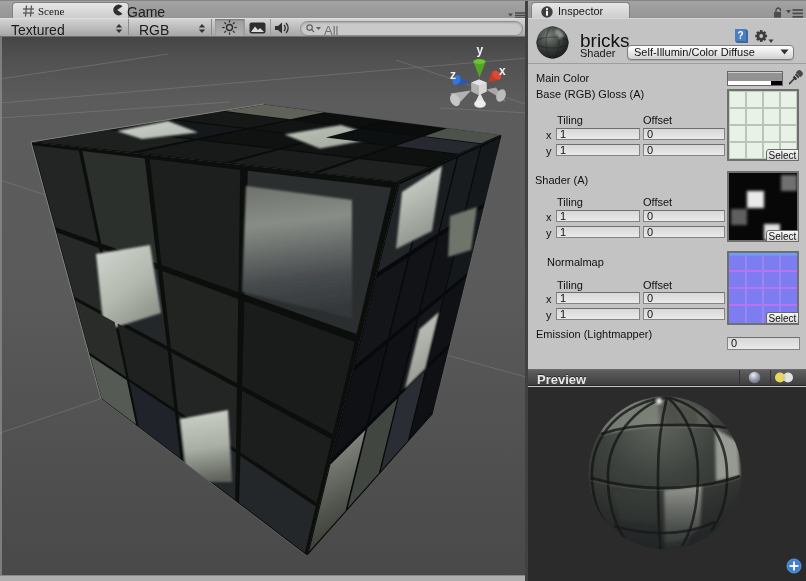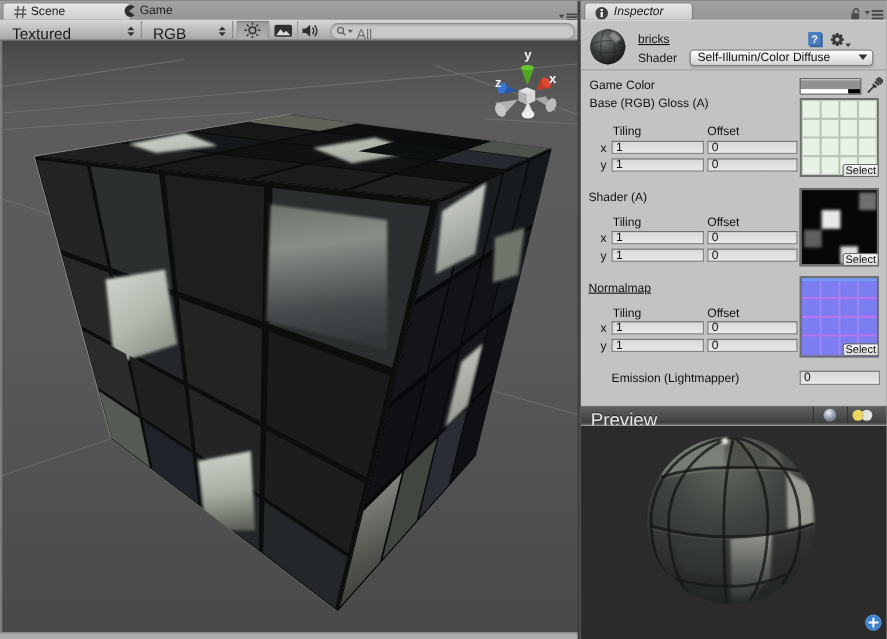--- a/index.html
+++ b/index.html
@@ -3,21 +3,21 @@
 *{margin:0;padding:0;box-sizing:border-box;}
 html,body{width:806px;height:581px;overflow:hidden;background:#9b9b9b;
   font-family:"Liberation Sans",sans-serif;-webkit-font-smoothing:antialiased;}
 #root{position:absolute;left:0;top:0;width:806px;height:581px;}
 .abs{position:absolute;}
 
 .tabstrip{position:absolute;top:0;height:18px;background:linear-gradient(#a4a4a4,#959595);}
 .tab{position:absolute;top:2px;height:16px;border-radius:4px 4px 0 0;
   background:linear-gradient(#e6e6e6,#cdcdcd);border:1px solid #828282;border-bottom:none;
   font-size:11px;color:#161616;}
-.tablabel{font-size:11px;color:#1c1c1c;}
+.tablabel{font-size:14px;color:#1c1c1c;}
 
 #toolbar{position:absolute;left:0;top:18px;width:528px;height:19px;
   background:linear-gradient(#d3d3d3,#a6a6a6);border-bottom:1px solid #707070;border-top:1px solid #dedede;}
 .tsep{position:absolute;top:1px;height:16px;width:1px;background:#8a8a8a;}
 .ttext{position:absolute;top:22px;font-size:14px;color:#1a1a1a;}
 
 #viewport{position:absolute;left:0;top:37px;width:528px;height:538px;
   background:linear-gradient(#454545 0%, #515151 4%, #5c5c5c 12%, #5b5b5b 45%, #515151 75%, #494949 100%);}
 #bottomstrip{position:absolute;left:0;top:575px;width:528px;height:6px;background:#aeaeae;border-top:1px solid #888;}
 
@@ -33,21 +33,21 @@
   border:1px solid #6a6a6a;border-radius:3px 0 0 0;text-align:center;}
 #prevhdr{position:absolute;left:528px;top:369px;width:278px;height:17px;
   background:linear-gradient(#5f5f5f,#3e3e3e);border-top:1px solid #6a6a6a;border-bottom:1px solid #262626;}
 #prevbody{position:absolute;left:528px;top:387px;width:278px;height:194px;background:#2b2b2b;}
 </style></head>
 <body>
 <div id="root">
 <div class="abs" style="left:0;top:0;width:806px;height:1px;background:#858585;z-index:99;"></div>
 
 <div class="tabstrip" style="left:0;width:525px;"></div>
-<div class="tab" style="left:2px;width:117px;">
+<div class="tab" style="left:12px;width:117px;font-family:Liberation Serif, serif;">
   <svg class="abs" style="left:9px;top:2px;" width="13" height="12" viewBox="0 0 13 12">
     <g stroke="#55575a" stroke-width="1.3" fill="none">
       <line x1="1" y1="4" x2="12" y2="4"></line>
           <line x1="1" y1="8" x2="12" y2="8"></line>
       <line x1="4.5" y1="0.5" x2="3.5" y2="11.5"></line>
           <line x1="9.5" y1="0.5" x2="8.5" y2="11.5"></line>
     </g>
   </svg>
   <span class="abs" style="left:25px;top:2px;">Scene</span>
 </div>
@@ -272,21 +272,21 @@
 
 <div id="inspector"></div>
 <div id="insp-tabstrip"></div>
 <div class="abs" style="left:528px;top:18px;width:278px;height:1px;background:#d6d6d6;"></div>
 <div class="tab" style="left:531px;width:99px;">
   <svg class="abs" style="left:9px;top:2.5px;" width="12" height="12" viewBox="0 0 12 12">
     <circle cx="6" cy="6" r="5.7" fill="#3f3f3f"></circle>
     <rect x="5" y="4.8" width="2" height="4.8" fill="#fff"></rect>
         <rect x="5" y="2.2" width="2" height="1.8" fill="#fff"></rect>
   </svg>
-  <span class="abs" style="left:26px;top:2px;font-style:italic;">Inspector</span>
+  <span class="abs" style="left:26px;top:2px;">Inspector</span>
 </div>
 
 <svg class="abs" style="left:773px;top:7px;" width="10" height="11" viewBox="0 0 10 11">
   <rect x="1" y="5" width="7" height="5.6" fill="#4c4c4c"></rect>
   <path d="M3,5 L3,3.2 A2.2,2.2 0 0 1 7.4,3.2 L7.4,4.2" fill="none" stroke="#4c4c4c" stroke-width="1.4"></path>
 </svg>
 <svg class="abs" style="left:786px;top:9px;" width="17" height="9" viewBox="0 0 17 9">
   <path d="M0,1 L5,1 L2.5,4.5 Z" fill="#4a4a4a"></path>
   <g stroke="#4a4a4a" stroke-width="1.7">
         <line x1="6.5" y1="1" x2="17" y2="1"></line>
@@ -308,21 +308,21 @@
   </defs>
   <circle cx="16.5" cy="16.5" r="16" fill="url(#mball)"></circle>
   <g stroke="#15171a" stroke-width="1.1" fill="none" opacity="0.4">
     <ellipse cx="16.5" cy="16.5" rx="6.5" ry="16"></ellipse>
     <ellipse cx="16.5" cy="16.5" rx="16" ry="5.5"></ellipse>
   </g>
   <g filter="url(#mblur)">
         <path d="M20,2.5 A16,16 0 0 1 28.5,9.5 L23,13.5 A9,9 0 0 0 18.5,7.5 Z" fill="#9da19b" opacity="0.8"></path>
       </g>
 </svg>
-<span class="abs" style="left:580px;top:30px;font-size:11px;color:#111;text-decoration:underline;">bricks</span>
+<span class="abs" style="left:580px;top:30px;font-size:19px;color:#111;">bricks</span>
 <span class="abs" style="left:580px;top:47px;font-size:11px;color:#161616;">Shader</span>
 
 <svg class="abs" style="left:733px;top:28px;" width="17" height="16" viewBox="0 0 17 16">
   <path d="M2,1 L13,1 L15,3 L15,15 L4,15 L2,13 Z" fill="#3e66a0"></path>
   <path d="M2,1 L13,1 L13,13 L2,13 Z" fill="#4a7ec2"></path>
   <text x="4.5" y="11" font-size="10" font-weight="bold" fill="#fff" font-family="Liberation Sans,sans-serif">?</text>
 </svg>
 <svg class="abs" style="left:753px;top:28px;" width="21" height="17" viewBox="0 0 21 17">
   <circle cx="8.2" cy="8" r="4.6" fill="#3c3c3c"></circle>
   <g stroke="#3c3c3c" stroke-width="2.6" stroke-linecap="butt">
@@ -339,21 +339,21 @@
   <path d="M15.5,11.5 L20.5,11.5 L18,15 Z" fill="#3c3c3c"></path>
 </svg>
 
 <div class="abs" style="left:627px;top:44.5px;width:167px;height:15px;border-radius:4px;background:linear-gradient(#ffffff,#d2d2d2);border:1px solid #7e7e7e;box-shadow:0 1px 1px rgba(0,0,0,.15);"></div>
 <span class="abs" style="left:634px;top:46px;font-size:11px;color:#111;">Self-Illumin/Color Diffuse</span>
 <svg class="abs" style="left:780px;top:49px;" width="9" height="6" viewBox="0 0 9 6">
       <path d="M0.5,0.5 L8.5,0.5 L4.5,5.5 Z" fill="#333"></path>
     </svg>
 <div class="abs" style="left:528px;top:63px;width:278px;height:1px;background:#9e9e9e;"></div>
 
-<span class="lbl" style="left:536px;top:72px;">Game Color</span>
+<span class="lbl" style="left:536px;top:72px;">Main Color</span>
 <div class="abs" style="left:727px;top:71px;width:56px;height:15px;border:1px solid #666;background:#929292;">
   <div class="abs" style="left:0;top:0;width:54px;height:1px;background:#cfcfcf;"></div>
   <div class="abs" style="left:0;top:9px;width:54px;height:4px;background:#fff;"></div>
   <div class="abs" style="left:43px;top:9px;width:11px;height:4px;background:#000;"></div>
 </div>
 <svg class="abs" style="left:787px;top:69px;" width="17" height="17" viewBox="0 0 17 17">
   <line x1="2.5" y1="14.5" x2="8.5" y2="8.5" stroke="#2e2e2e" stroke-width="1.4"></line>
   <path d="M7.2,6.8 L10.2,9.8 L8.8,11.2 L5.8,8.2 Z" fill="#2e2e2e"></path>
   <path d="M9.2,4.4 L12.6,7.8 L11.2,9.2 L7.8,5.8 Z" fill="#3a3a3a"></path>
   <path d="M10.8,1.6 C11.6,0.8 13,0.8 13.8,1.6 L15.4,3.2 C16.2,4 16.2,5.4 15.4,6.2 L13.4,8.2 L8.8,3.6 Z" fill="#4a4a4a"></path>
@@ -405,21 +405,21 @@
 <div class="selectbtn" style="left:766px;top:230px;width:33px;height:12px;">Select</div>
 <span class="lbl" style="left:557px;top:196px;">Tiling</span>
 <span class="lbl" style="left:643px;top:196px;">Offset</span>
 <span class="lbl" style="left:546px;top:211px;">x</span>
 <div class="field" style="left:556px;top:210px;width:84px;height:12px;">1</div>
 <div class="field" style="left:643px;top:210px;width:82px;height:12px;">0</div>
 <span class="lbl" style="left:546px;top:227px;">y</span>
 <div class="field" style="left:556px;top:226px;width:84px;height:12px;">1</div>
 <div class="field" style="left:643px;top:226px;width:82px;height:12px;">0</div>
 
-<span class="lbl" style="left:535px;top:256px;text-decoration:underline;">Normalmap</span>
+<span class="lbl" style="left:547px;top:256px;">Normalmap</span>
 <div class="thumb" style="top:251px;height:74px;background:#7d7df2;">
   <svg width="68" height="70" viewBox="0 0 68 70">
     <rect width="68" height="70" fill="#7d7df2"></rect>
     <g stroke="#bb72ec" stroke-width="2">
       <line x1="0" y1="18" x2="68" y2="18"></line>
           <line x1="0" y1="35" x2="68" y2="35"></line>
           <line x1="0" y1="52" x2="68" y2="52"></line>
     </g>
     <g stroke="#9b85f2" stroke-width="2">
       <line x1="17" y1="0" x2="17" y2="70"></line>
@@ -432,25 +432,25 @@
 <div class="selectbtn" style="left:766px;top:312px;width:33px;height:12px;">Select</div>
 <span class="lbl" style="left:557px;top:279px;">Tiling</span>
 <span class="lbl" style="left:643px;top:279px;">Offset</span>
 <span class="lbl" style="left:546px;top:293px;">x</span>
 <div class="field" style="left:556px;top:292px;width:84px;height:12px;">1</div>
 <div class="field" style="left:643px;top:292px;width:82px;height:12px;">0</div>
 <span class="lbl" style="left:546px;top:309px;">y</span>
 <div class="field" style="left:556px;top:308px;width:84px;height:12px;">1</div>
 <div class="field" style="left:643px;top:308px;width:82px;height:12px;">0</div>
 
-<span class="lbl" style="left:536px;top:338px;margin-left:20px;">Emission (Lightmapper)</span>
+<span class="lbl" style="left:536px;top:328px;">Emission (Lightmapper)</span>
 <div class="field" style="left:727px;top:337px;width:73px;height:13px;">0</div>
 
 <div id="prevhdr"></div>
-<span class="abs" style="left:537px;top:372px;font-size:17px;font-weight:normal;color:#e8e8e8;text-shadow:0 -1px 0 rgba(0,0,0,.5);">Preview</span>
+<span class="abs" style="left:537px;top:372px;font-size:13px;font-weight:bold;color:#e8e8e8;text-shadow:0 -1px 0 rgba(0,0,0,.5);">Preview</span>
 <div class="abs" style="left:739px;top:370px;width:1px;height:15px;background:#333;"></div>
 <div class="abs" style="left:770px;top:370px;width:1px;height:15px;background:#333;"></div>
 <svg class="abs" style="left:748px;top:371px;" width="13" height="13" viewBox="0 0 13 13">
   <defs>
         <radialGradient id="pball" cx="0.4" cy="0.3" r="0.8">
     <stop offset="0" stop-color="#e9ecf2"></stop>
           <stop offset="0.6" stop-color="#8c95a8"></stop>
           <stop offset="1" stop-color="#5f6675"></stop>
   </radialGradient>
       </defs>

